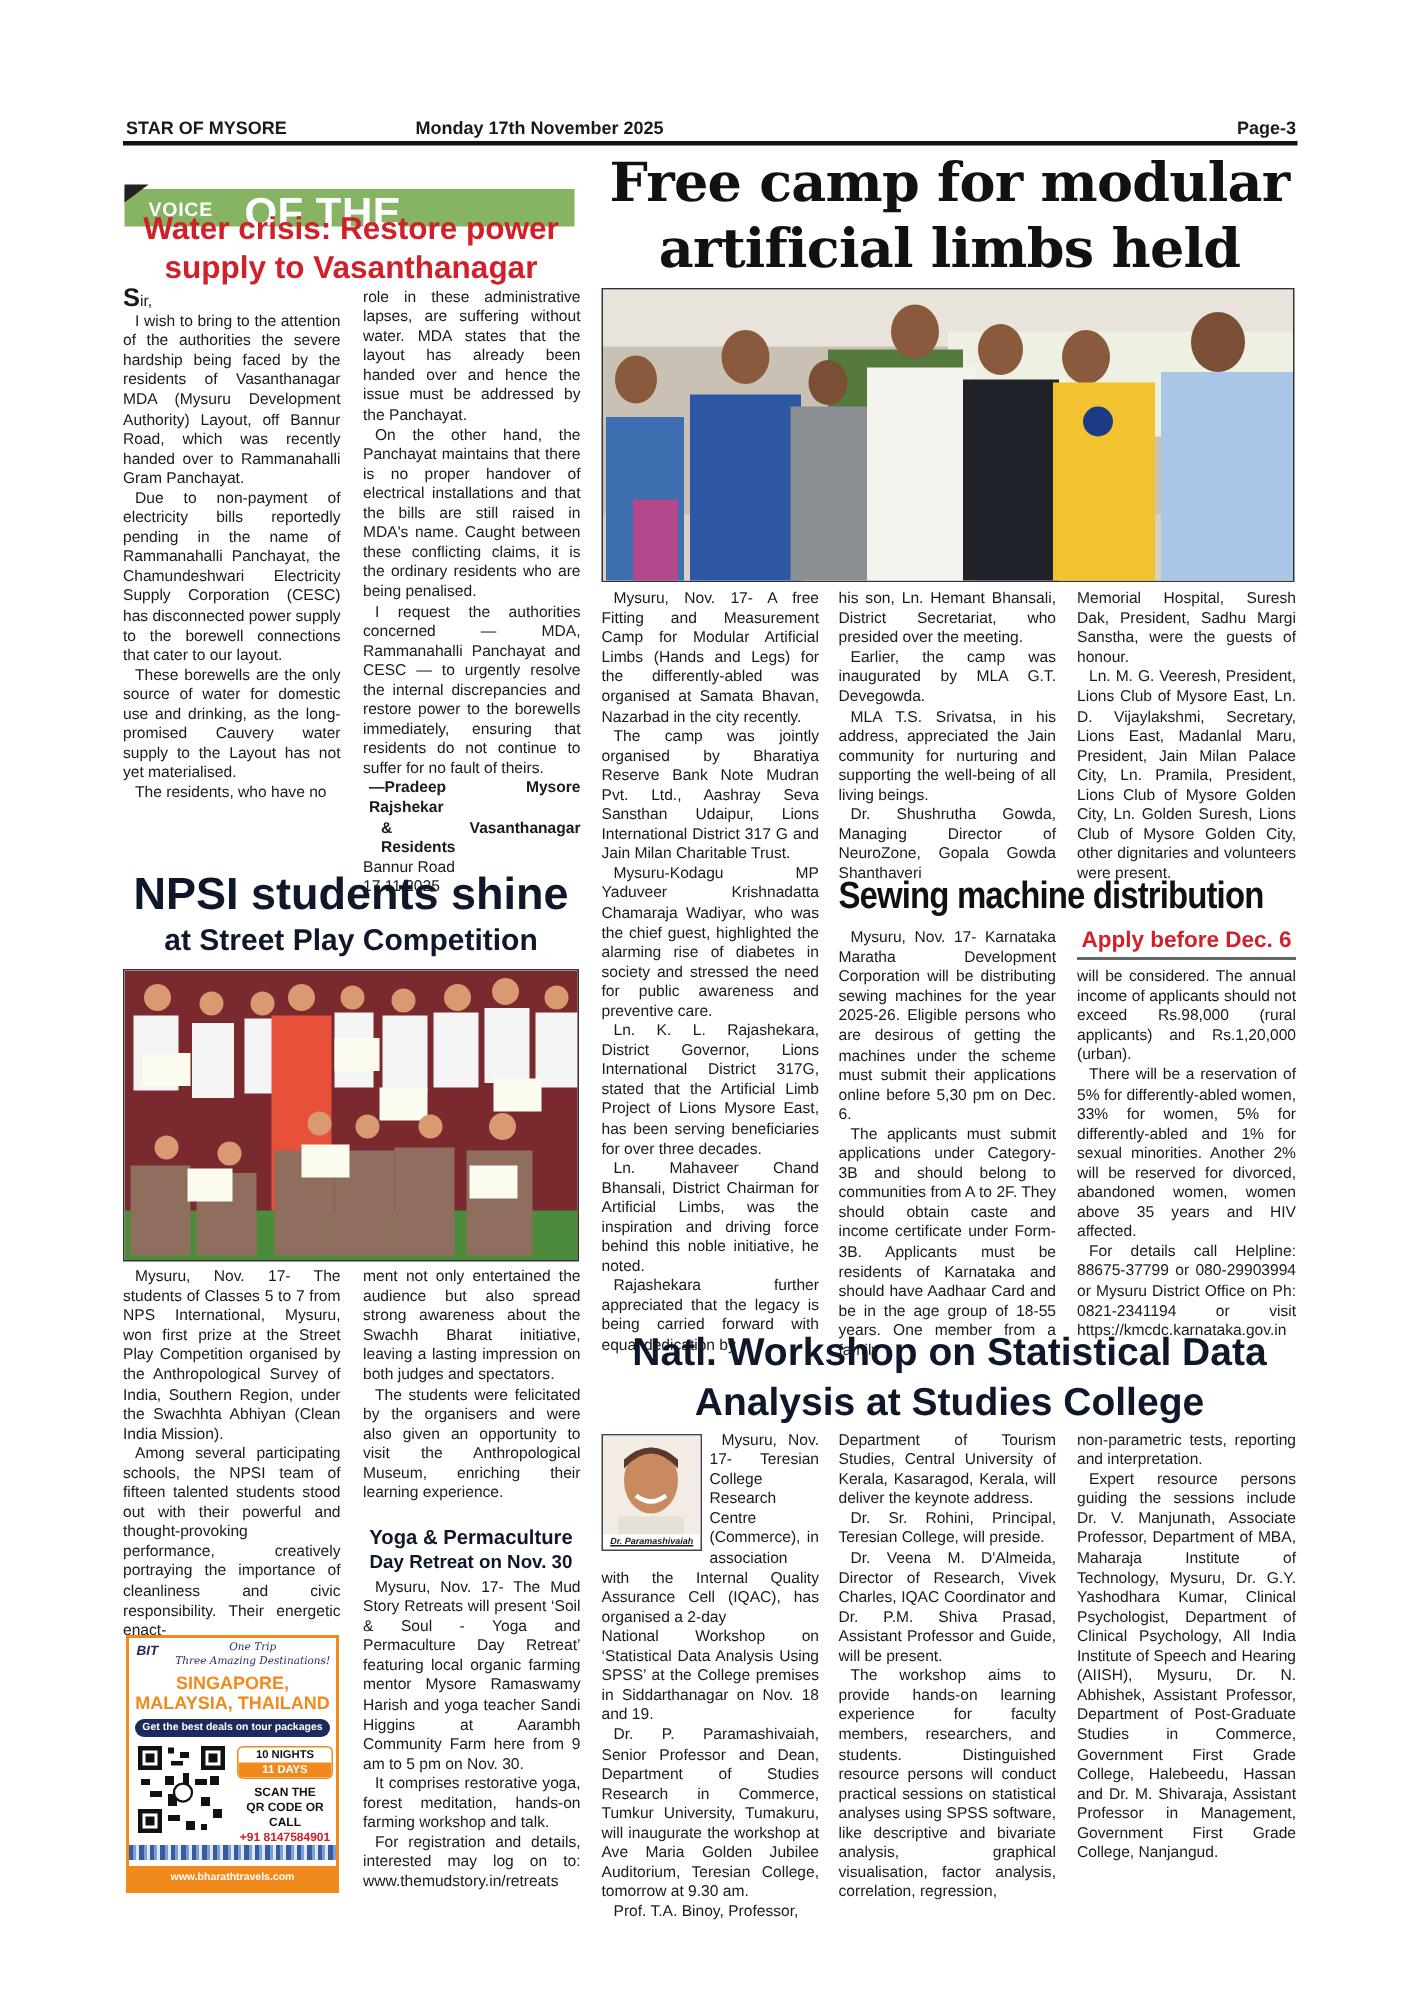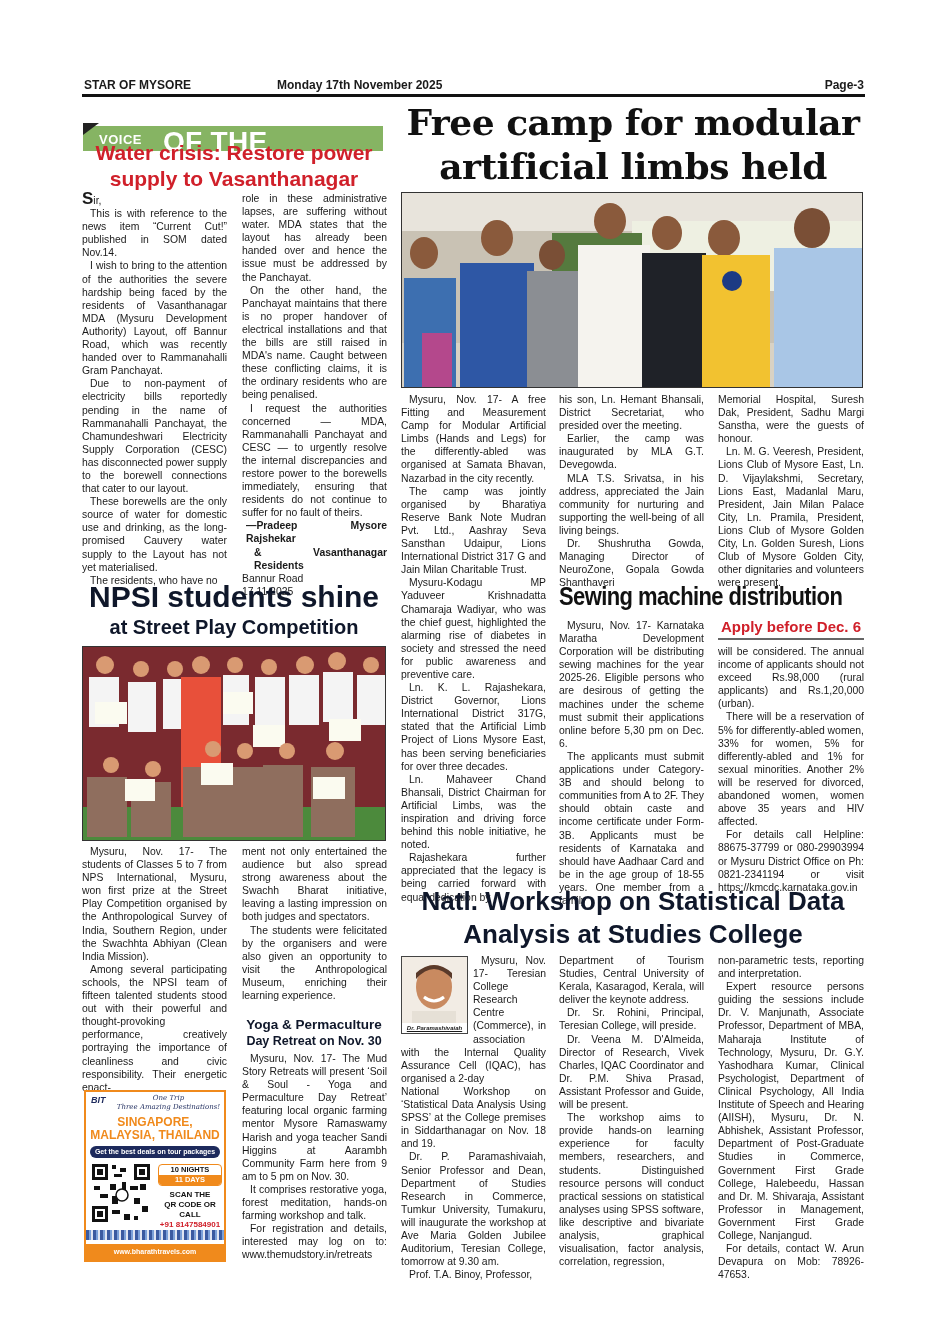--- a/index.html
+++ b/index.html
@@ -41,21 +41,20 @@
   <span class="voice">VOICE</span>
   <span class="otr">OF THE READER</span>
 </div>
 <div class="abs redhead" style="left:82px;top:140px;width:304px;">
   <div>Water crisis: Restore power</div>
   <div>supply to Vasanthanagar</div>
 </div>
 
 <div class="abs col" style="left:82px;top:192px;width:145px;">
   <p class="noind"><span class="dropcap">S</span><span>ir,</span></p>
-  <p>This is with reference to the news item “Current Cut!” published in SOM dated Nov.14.</p>
   <p>I wish to bring to the attention of the authorities the severe hardship being faced by the residents of Vasanthanagar MDA (Mysuru Development Authority) Layout, off Bannur Road, which was recently handed over to Rammanahalli Gram Panchayat.</p>
   <p>Due to non-payment of electricity bills reportedly pending in the name of Rammanahalli Panchayat, the Chamundeshwari Electricity Supply Corporation (CESC) has disconnected power supply to the borewell connections that cater to our layout.</p>
   <p>These borewells are the only source of water for domestic use and drinking, as the long-promised Cauvery water supply to the Layout has not yet materialised.</p>
   <p>The residents, who have no</p>
 </div>
 
 <div class="abs col" style="left:242px;top:192px;width:145px;">
   <p class="noind">role in these administrative lapses, are suffering without water. MDA states that the layout has already been handed over and hence the issue must be addressed by the Panchayat.</p>
   <p>On the other hand, the Panchayat maintains that there is no proper handover of electrical installations and that the bills are still raised in MDA's name. Caught between these conflicting claims, it is the ordinary residents who are being penalised.</p>
   <p>I request the authorities concerned — MDA, Rammanahalli Panchayat and CESC — to urgently resolve the internal discrepancies and restore power to the borewells immediately, ensuring that residents do not continue to suffer for no fault of theirs.</p>
@@ -280,14 +279,13 @@
 </div>
 <div class="abs col" style="left:559px;top:954px;width:145px;">
   <p class="noind">Department of Tourism Studies, Central University of Kerala, Kasaragod, Kerala, will deliver the keynote address.</p>
   <p>Dr. Sr. Rohini, Principal, Teresian College, will preside.</p>
   <p>Dr. Veena M. D'Almeida, Director of Research, Vivek Charles, IQAC Coordinator and Dr. P.M. Shiva Prasad, Assistant Professor and Guide, will be present.</p>
   <p>The workshop aims to provide hands-on learning experience for faculty members, researchers, and students. Distinguished resource persons will conduct practical sessions on statistical analyses using SPSS software, like descriptive and bivariate analysis, graphical visualisation, factor analysis, correlation, regression,</p>
 </div>
 <div class="abs col" style="left:718px;top:954px;width:146px;">
   <p class="noind">non-parametric tests, reporting and interpretation.</p>
   <p>Expert resource persons guiding the sessions include Dr. V. Manjunath, Associate Professor, Department of MBA, Maharaja Institute of Technology, Mysuru, Dr. G.Y. Yashodhara Kumar, Clinical Psychologist, Department of Clinical Psychology, All India Institute of Speech and Hearing (AIISH), Mysuru, Dr. N. Abhishek, Assistant Professor, Department of Post-Graduate Studies in Commerce, Government First Grade College, Halebeedu, Hassan and Dr. M. Shivaraja, Assistant Professor in Management, Government First Grade College, Nanjangud.</p>
-  <p>For details, contact W. Arun Devapura on Mob: 78926-47653.</p>
 </div>
 
 </body></html>

